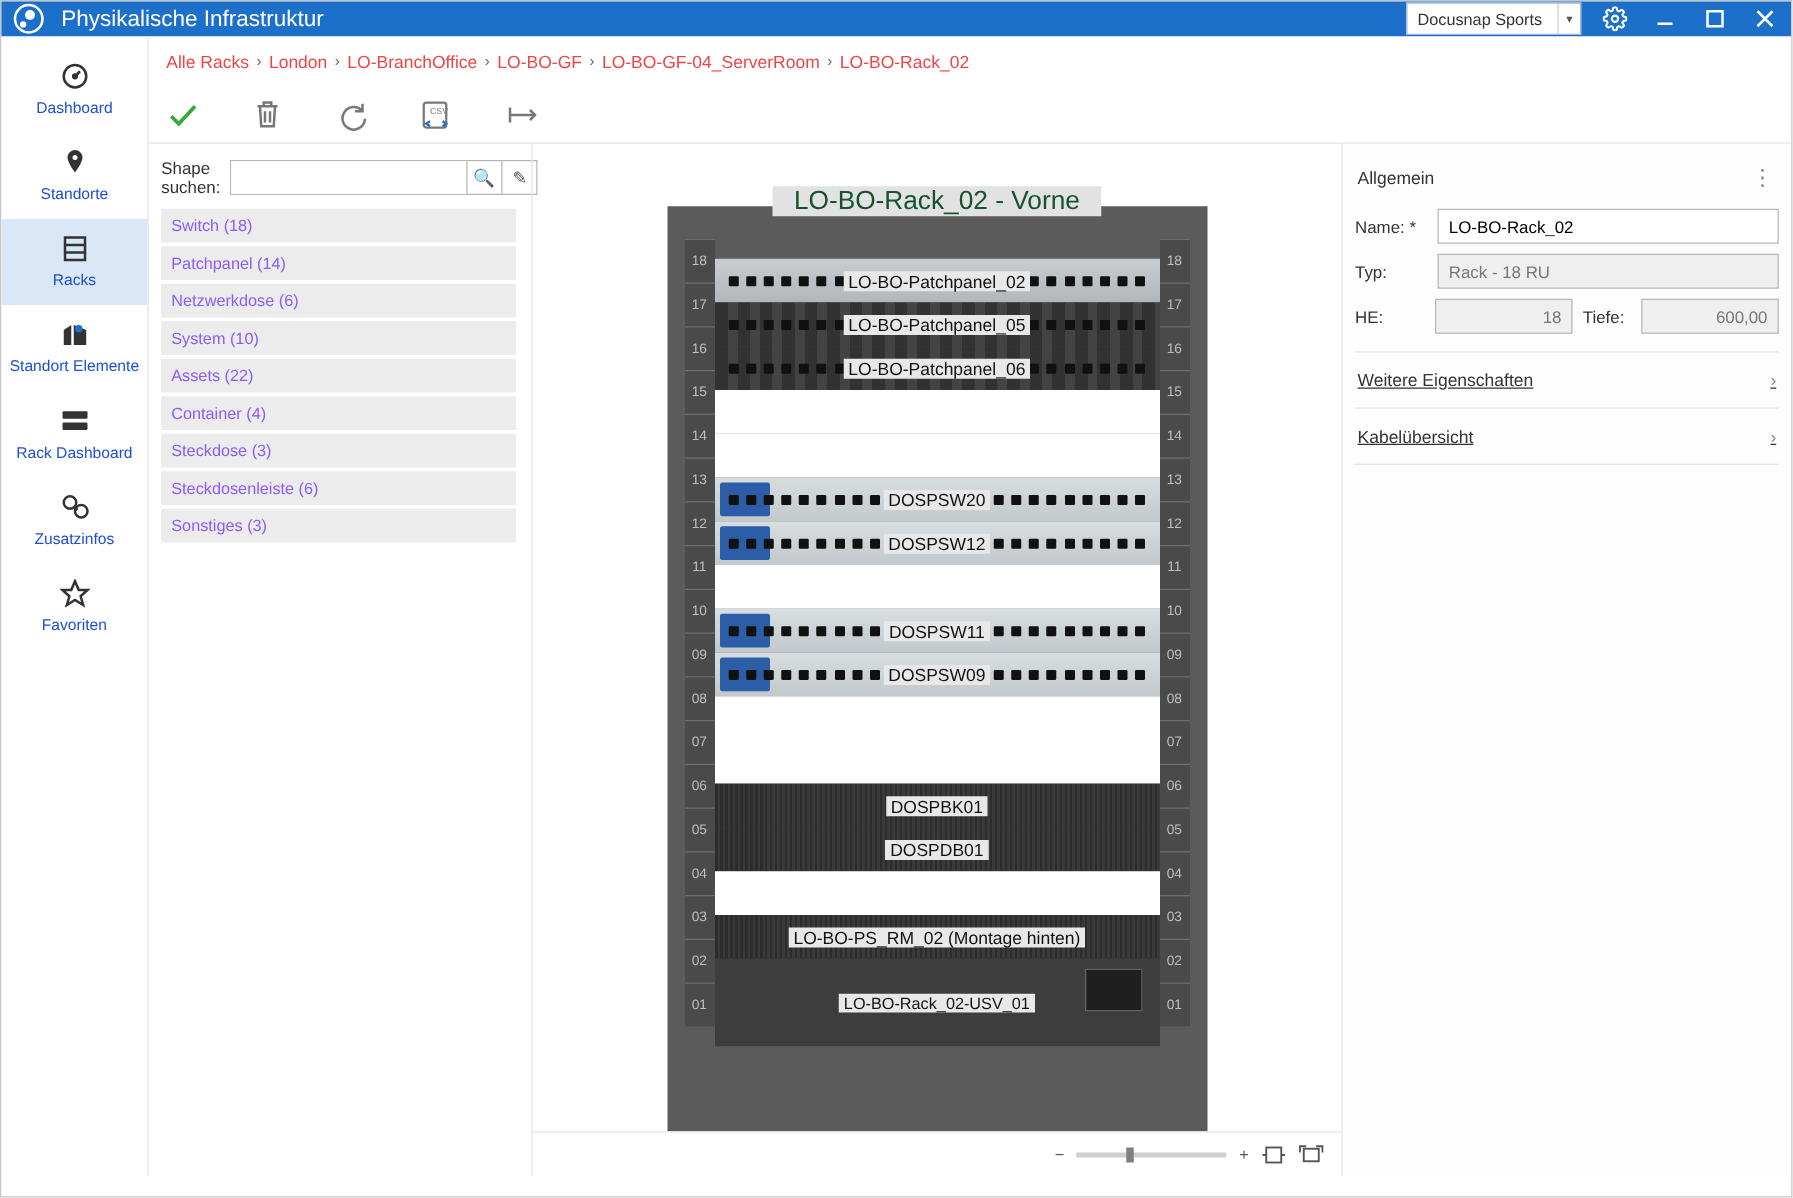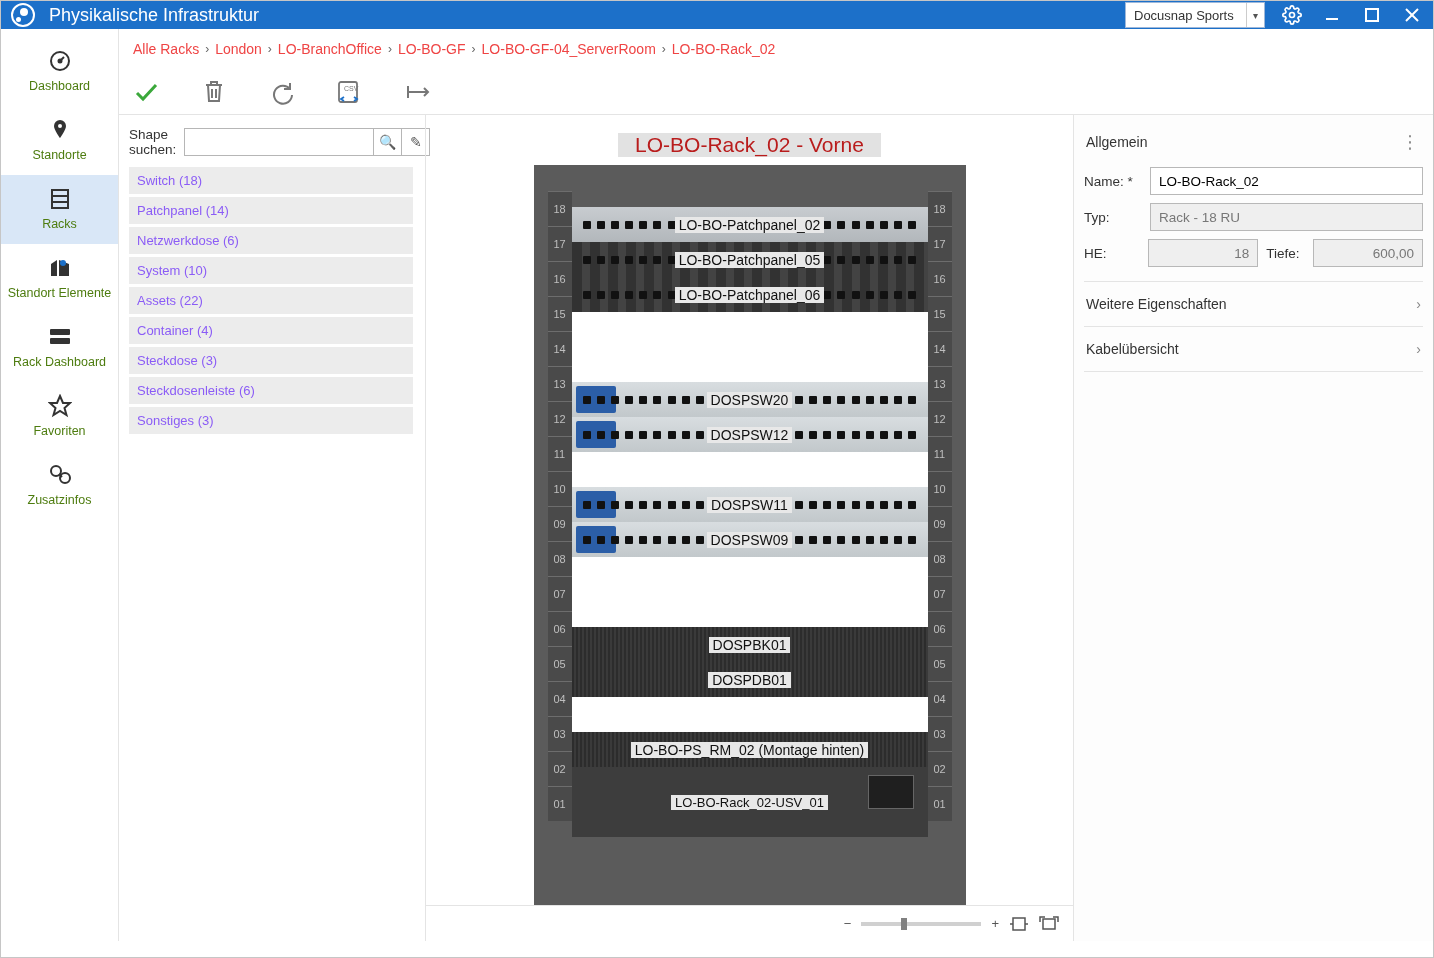--- a/index.html
+++ b/index.html
@@ -15,21 +15,21 @@
   .titlebar .profile-box .ptext { padding:0 8px; font-size:13px; min-width:120px; }
   .titlebar .profile-box .pdrop { width:18px; height:100%; border-left:1px solid #ccc; display:flex; align-items:center; justify-content:center; font-size:10px; color:#555;}
   .titlebar .win-icons { display:flex; gap:18px; margin-left:16px; }
   .titlebar .win-icons span { cursor:pointer; width:22px; height:22px; display:flex; align-items:center; justify-content:center; }
   svg { display:block; }
 
   .body-area { display:flex; height:calc(100% - 44px); }
 
   
   .left-nav { width:118px; border-right:1px solid #e4e4e4; display:flex; flex-direction:column; align-items:stretch; padding-top:8px; }
-  .nav-item { text-align:center; padding:10px 4px 12px 4px; font-size:12.5px; color:#4d7c0f; cursor:pointer; }
+  .nav-item { text-align:center; padding:10px 4px 12px 4px; font-size:12.5px; color:#1d4ed8; cursor:pointer; }
   .nav-item.active { background:#d9e7f7; }
   .nav-item .nicon { height:28px; display:flex; align-items:center; justify-content:center; margin-bottom:4px; color:#333; }
   .nav-item .nlabel { line-height:1.2; }
 
   
   .main-col { flex:1; display:flex; flex-direction:column; }
   
   .breadcrumb { height:40px; display:flex; align-items:center; padding:0 14px; font-size:14px; color:#1556a3; gap:6px; border-bottom:1px solid #fff;}
   .breadcrumb .crumb { cursor:pointer; color:#ef4444; }
   .breadcrumb .sep { color:#666; font-size:12px; }
@@ -45,21 +45,21 @@
   .shape-search-row label { font-size:13.5px; color:#333; }
   .shape-search-row .sbox { flex:1; height:28px; border:1px solid #b6b6b6; display:flex; }
   .shape-search-row input { flex:1; border:none; outline:none; padding:0 6px; font-size:13px; }
   .shape-search-row .ibtn { width:28px; border-left:1px solid #b6b6b6; display:flex; align-items:center; justify-content:center; cursor:pointer; color:#555; font-size:14px;}
   .shape-list { display:flex; flex-direction:column; gap:3px; }
   .shape-list .srow { background:#ececec; padding:6px 8px; font-size:13px; color:#8b5cf6; cursor:pointer; }
 
   
   .canvas-col { flex:1; display:flex; flex-direction:column; border-left:1px solid #e4e4e4; }
   .canvas-area { flex:1; position:relative; overflow:hidden; display:flex; justify-content:center; }
-  .rack-title { font-size:21px; color:#b91c1c; background:#e2e2e2; padding:0 17px; position:absolute; top:18px; }
+  .rack-title { font-size:21px; color:#14532d; background:#e2e2e2; padding:0 17px; position:absolute; top:34px; }
   .rack { width:432px; background:#5b5b5b; margin-top:50px; padding:26px 14px 18px 14px; }
   .rack-inner { display:flex; flex-direction:column; }
   .ru-row { height:35px; display:flex; align-items:center; margin-bottom:0px;}
   .ru-num { width:24px; height:35px; background:#4a4a4a; color:#bfbfbf; font-size:11px; display:flex; align-items:center; justify-content:center; border-top:1px solid #6d6d6d;}
   .ru-mid { flex:1; height:35px; background:#fff; position:relative; overflow:hidden; display:flex; align-items:center; justify-content:center;margin-top:32px;}
   .ru-mid.empty { background:#fff; }
   .ru-mid.dark { background:#333; background-image: repeating-linear-gradient(90deg,#2c2c2c 0 2px,#3a3a3a 2px 4px); }
   .ru-mid.switch { background:linear-gradient(#d8dde0,#c2c8cb); }
   .ru-mid.patch-grey { background:linear-gradient(#c8ccd0,#b2b7bb); }
   .ru-mid.patch-dark { background:#3e3e3e; background-image:repeating-linear-gradient(90deg,#323232 0 10px,#434343 10px 18px); }
@@ -84,21 +84,21 @@
   .right-panel { width:360px; border-left:1px solid #e4e4e4; padding:10px 10px; background:#fdfdfd; }
   .right-panel .phead { display:flex; align-items:center; justify-content:space-between; font-size:14px; color:#333; padding:6px 2px 14px 2px;}
   .right-panel .phead .dots { color:#888; font-size:18px; letter-spacing:2px; cursor:pointer;}
   .form-row { display:flex; align-items:center; gap:8px; margin-bottom:8px; font-size:13.5px; }
   .form-row label { width:58px; color:#333;}
   .form-row input { flex:1; height:28px; border:1px solid #b8b8b8; padding:0 8px; font-size:13.5px; }
   .form-row input[readonly] { background:#efefef; color:#777; }
   .form-row input.right { text-align:right; }
   .form-row .half { width:110px; flex:none; }
   .form-row .lab2 { width:40px; color:#333; }
-  .acc-row { margin-top:14px; border-top:1px solid #e4e4e4; border-bottom:1px solid #e4e4e4; padding:14px 2px; display:flex; justify-content:space-between; align-items:flex-end; cursor:pointer; font-size:14px; color:#333;}
+  .acc-row { margin-top:14px; border-top:1px solid #e4e4e4; border-bottom:1px solid #e4e4e4; padding:14px 2px; display:flex; justify-content:space-between; align-items:flex-end; cursor:pointer; font-size:14px; color:#333;text-decoration:underline;}
   .acc-row + .acc-row { margin-top:0; border-top:none; }
   .acc-row .chev { color:#888; }
 </style>
 </head>
 <body>
 
 <div class="titlebar">
   <div class="logo"></div>
   <div class="title">Physikalische Infrastruktur</div>
   <div class="profile-box">
@@ -176,34 +176,34 @@
           <svg width="24" height="20" fill="#333">
             <rect x="2" y="2" width="20" height="6" rx="1"></rect>
             <rect x="2" y="11" width="20" height="6" rx="1"></rect>
           </svg>
         </div>
       <div class="nlabel">Rack Dashboard</div>
     </div>
     <div class="nav-item">
       <div class="nicon">
           <svg width="24" height="24" fill="none" stroke="#333" stroke-width="2">
-            <polygon points="12,2 15,9 22,9 16.5,14 18.5,21 12,17 5.5,21 7.5,14 2,9 9,9"></polygon>
-          </svg>
-        </div>
-      <div class="nlabel">Favoriten</div>
+            <circle cx="8" cy="8" r="5"></circle>
+            <circle cx="17" cy="15" r="5"></circle>
+            <path d="M11 11l3 3"></path>
+          </svg>
+        </div>
+      <div class="nlabel">Zusatzinfos</div>
     </div>
     <div class="nav-item">
       <div class="nicon">
           <svg width="24" height="24" fill="none" stroke="#333" stroke-width="2">
-            <circle cx="8" cy="8" r="5"></circle>
-            <circle cx="17" cy="15" r="5"></circle>
-            <path d="M11 11l3 3"></path>
-          </svg>
-        </div>
-      <div class="nlabel">Zusatzinfos</div>
+            <polygon points="12,2 15,9 22,9 16.5,14 18.5,21 12,17 5.5,21 7.5,14 2,9 9,9"></polygon>
+          </svg>
+        </div>
+      <div class="nlabel">Favoriten</div>
     </div>
   </div>
 
   <div class="main-col">
     <div class="breadcrumb">
       <span class="crumb">Alle Racks</span>
         <span class="sep">›</span>
       <span class="crumb">London</span>
         <span class="sep">›</span>
       <span class="crumb">LO-BranchOffice</span>

